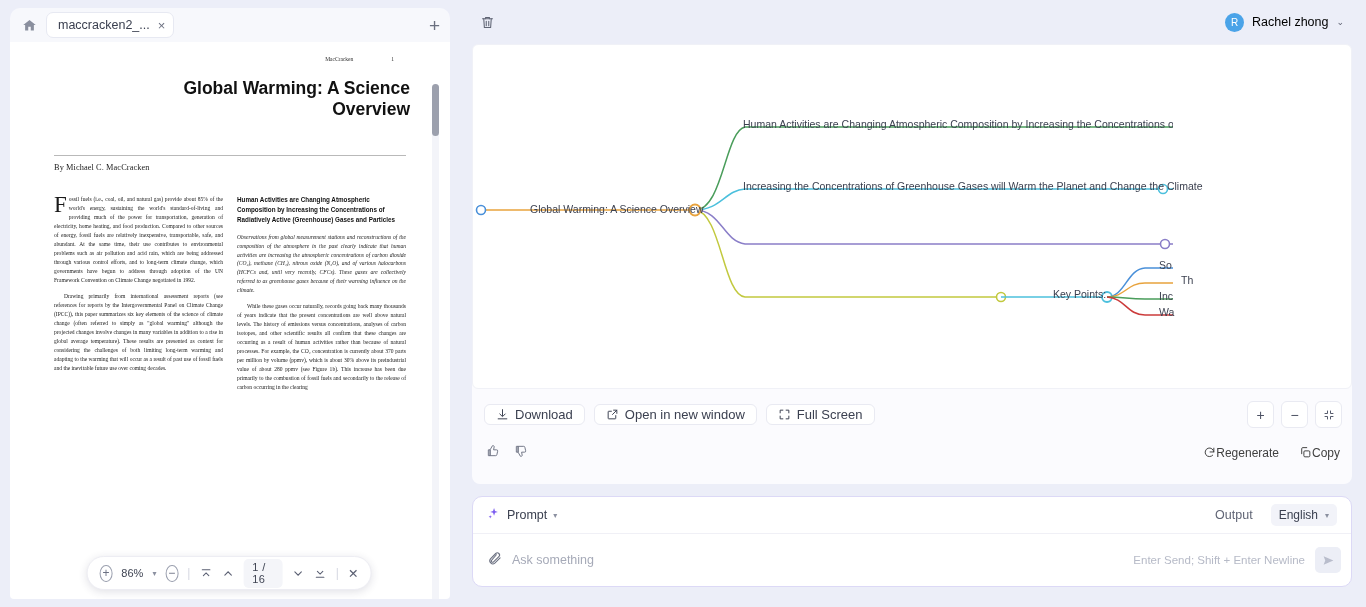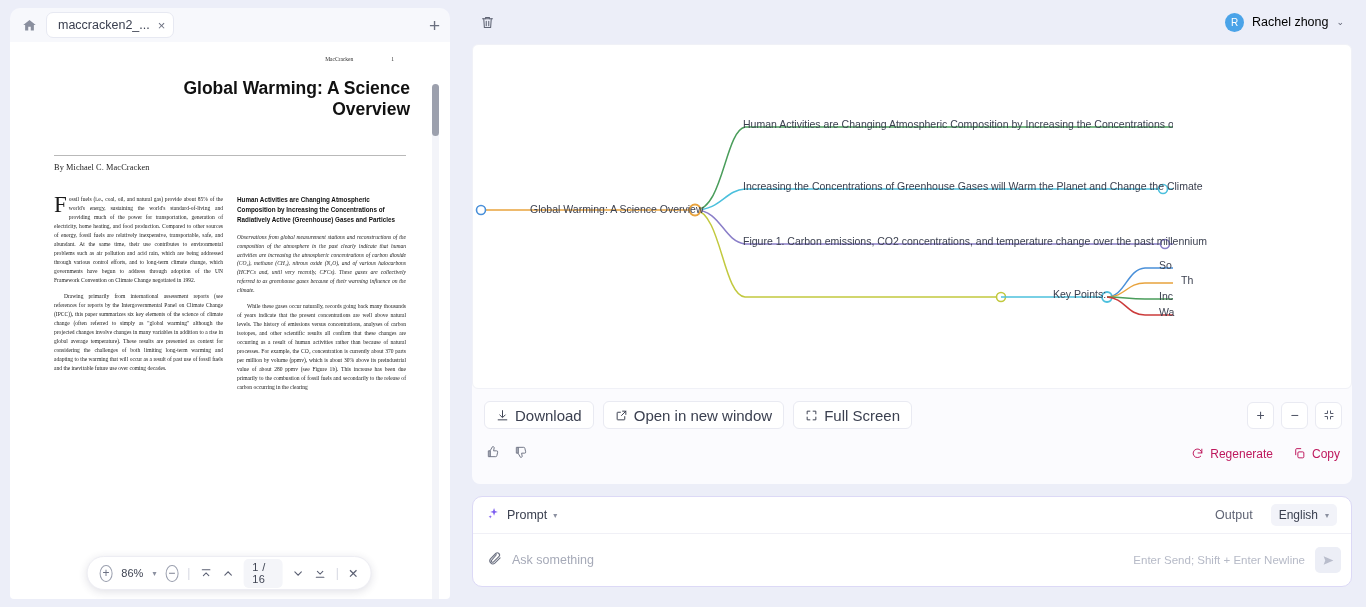--- a/index.html
+++ b/index.html
@@ -153,37 +153,37 @@
     position: absolute; font-size: 10.5px; color: #3c4150;
     white-space: nowrap; font-family: "Liberation Sans", sans-serif;
   }
 
   .mm-actions {
     display: flex; align-items: center; gap: 9px;
     padding: 12px 10px 8px 12px;
   }
   .act-btn {
     display: inline-flex; align-items: center; gap: 6px;
-    height: 28px; padding: 0 11px;
+    height: 21px; padding: 0 11px;
     background: #fff; border: 1px solid #e9eaf2; border-radius: 6px;
-    font-size: 15px; color: #3b4050; cursor: pointer;
+    font-size: 13px; color: #3b4050; cursor: pointer;
   }
   .zoom-group { margin-left: auto; display: flex; gap: 7px; }
   .sq-btn {
     width: 27px; height: 27px; background: #fff; border: 1px solid #e9eaf2;
     border-radius: 6px; display: flex; align-items: center; justify-content: center;
     font-size: 14px; color: #4d5264; cursor: pointer;
   }
   .fb-row {
     display: flex; align-items: center; gap: 14px;
     padding: 8px 12px 12px 14px;
   }
   .fb-ico { color: #6b7080; font-size: 13.5px; cursor: pointer; }
   .fb-right { margin-left: auto; display: flex; gap: 20px; }
-  .fb-link { display: inline-flex; align-items: center; gap: 6px; font-size: 12px; color: #be185d; cursor: pointer; }
+  .fb-link { display: inline-flex; align-items: center; font-size: 12px; color: #404040; cursor: pointer; }
 
   .prompt-card {
     margin: 12px 14px 0 14px;
     background: #ffffff;
     border: 1px solid #dcd9f6;
     border-radius: 10px;
     overflow: hidden;
   }
   .prompt-head {
     display: flex; align-items: center;
@@ -339,21 +339,20 @@
           <path d="M634 252 C652 252, 654 238, 672 238 H700" stroke="#e8a33d" stroke-width="1.5" fill="none"></path>
           <path d="M634 252 C652 252, 654 254, 672 254 H700" stroke="#4a9d5b" stroke-width="1.5" fill="none"></path>
           <path d="M634 252 C652 253, 654 270, 672 270 H700" stroke="#cc3b3b" stroke-width="1.5" fill="none"></path>
 
           <circle cx="222" cy="165" r="5.5" fill="#ffffff" stroke="#e8a33d" stroke-width="2"></circle>
         </svg>
 
         <div class="mm-label" style="left:57px; top:158px;">Global Warming: A Science Overview</div>
         <div class="mm-label" style="left:270px; top:73px; max-width:430px; overflow:hidden;">Human Activities are Changing Atmospheric Composition by Increasing the Concentrations of Radiative</div>
         <div class="mm-label" style="left:270px; top:135px;">Increasing the Concentrations of Greenhouse Gases will Warm the Planet and Change the Climate</div>
-        <div class="mm-label" style="left:270px; top:190px;">Figure 1. Carbon emissions, CO2 concentrations, and temperature change over the past millennium</div>
         <div class="mm-label" style="left:580px; top:243px;">Key Points:</div>
         <div class="mm-label" style="left:686px; top:214px;">So</div>
         <div class="mm-label" style="left:708px; top:229px;">Th</div>
         <div class="mm-label" style="left:686px; top:245px;">Inc</div>
         <div class="mm-label" style="left:686px; top:261px;">Wa</div>
       </div>
 
       <div class="mm-actions">
         <span class="act-btn">
           <svg width="13" height="13" viewBox="0 0 24 24" fill="none" stroke="currentColor" stroke-width="1.8" stroke-linecap="round">

